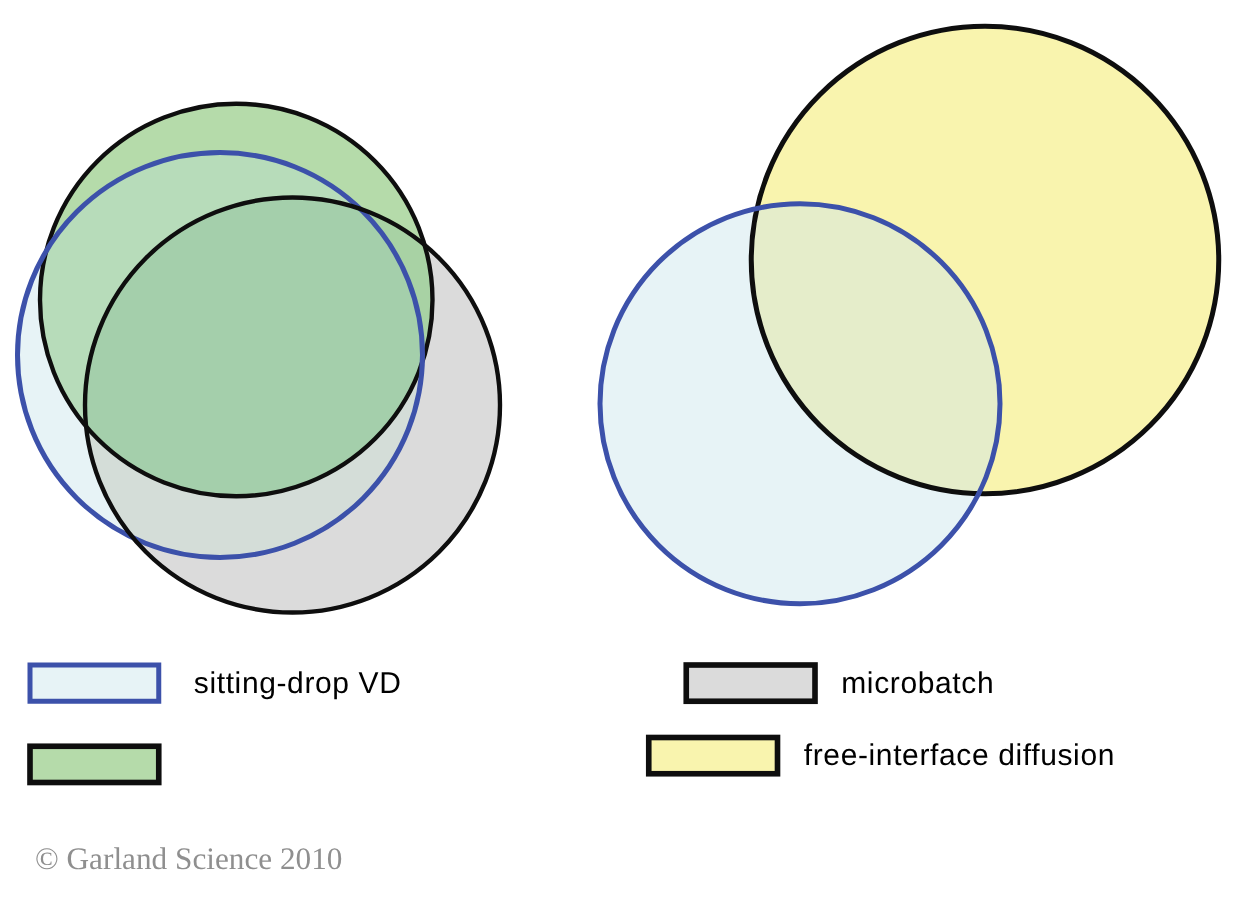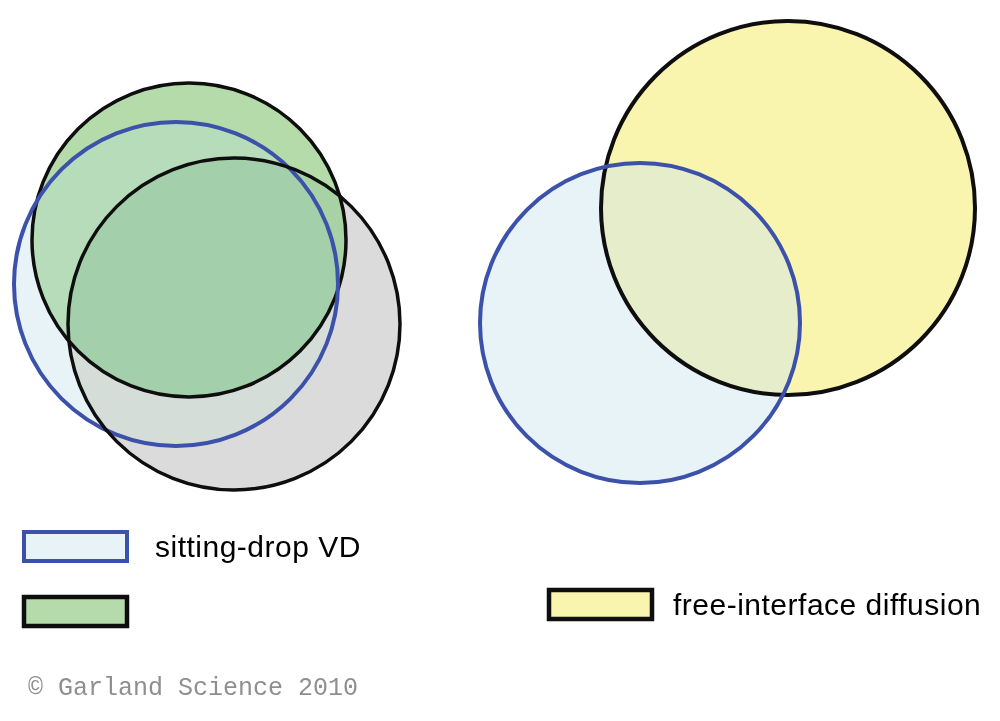--- a/index.html
+++ b/index.html
@@ -16,29 +16,29 @@
     left: 0; top: 0;
   }
   .legend-row {
     position: absolute;
     display: flex;
     align-items: center;
     height: 36px;
   }
   .legend-row .swatch-svg { display: block; flex: 0 0 auto; }
   .legend-label {
-    font-size: 30px;
+    font-size: 24px;
     color: #000000;
     letter-spacing: 0.5px;
     white-space: nowrap;
   }
   .legend-row.l1 { left: 21px;  top: 529px; }
   .legend-row.l2 { left: 21px;  top: 594px; }
   .legend-row.r1 { left: 546px; top: 529px; }
-  .legend-row.r2 { left: 546px; top: 587px; justify-content: space-between; }
+  .legend-row.r2 { left: 516px; top: 587px; justify-content: space-between; }
   .legend-row.l1 .legend-label, .legend-row.l2 .legend-label { margin-left: 24px; }
   .legend-row.r1 .legend-label, .legend-row.r2 .legend-label { margin-left: 17px; }
   #copyright {
     position: absolute;
     left: 28px;
     top: 674px;
     font-family: "Liberation Serif", serif;
     font-size: 25px;
   }
 </style>
@@ -105,23 +105,29 @@
     </svg>
     <span class="legend-label">sitting-drop VD</span>
   </div>
 
   <div class="legend-row l2">
     <svg class="swatch-svg" width="110" height="36">
       <rect x="3" y="3" width="103" height="29" stroke-width="4.5" fill="#b5dbaa" stroke="#0e0e0e"></rect>
     </svg>
   </div>
 
+  <div class="legend-row r1">
+    <svg class="swatch-svg" width="110" height="36">
+      <rect x="3" y="3" width="103" height="29" stroke-width="4.5" fill="#dbdbdb" stroke="#0e0e0e"></rect>
+    </svg>
+    <span class="legend-label">microbatch</span>
+  </div>
 
   <div class="legend-row r2">
     <svg class="swatch-svg" width="110" height="36">
       <rect x="3" y="3" width="103" height="29" stroke-width="4.5" fill="#f9f4ae" stroke="#0e0e0e"></rect>
     </svg>
     <span class="legend-label">free-interface diffusion</span>
   </div>
 
-  <div id="copyright" style="color: rgb(143, 143, 143); font-family: Liberation Mono, monospace;">© Garland Science 2010</div>
+  <div id="copyright" style="color: rgb(143, 143, 143);">© Garland Science 2010</div>
 
 </div>
 
 </body></html>

